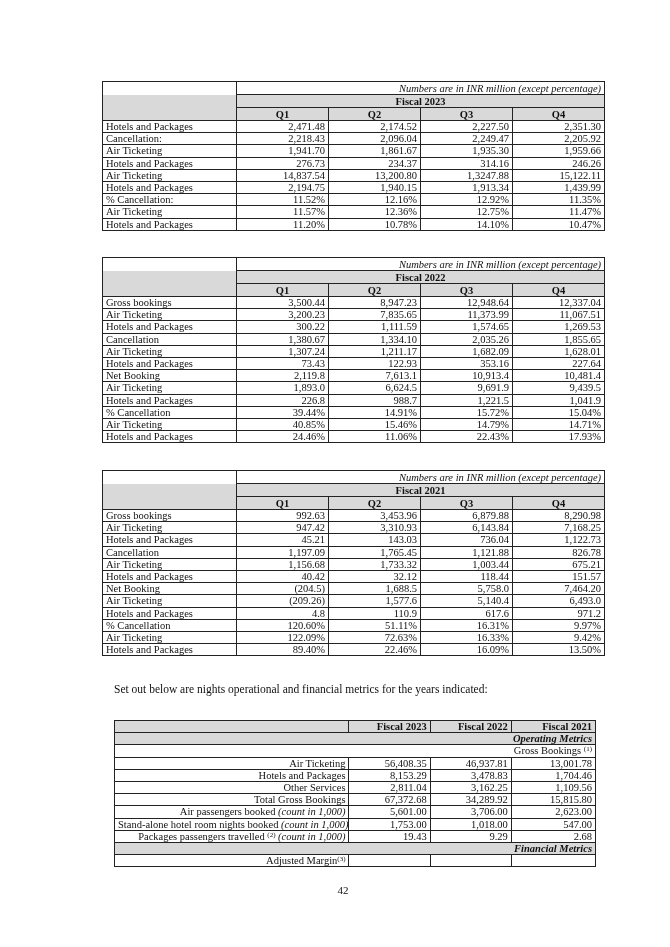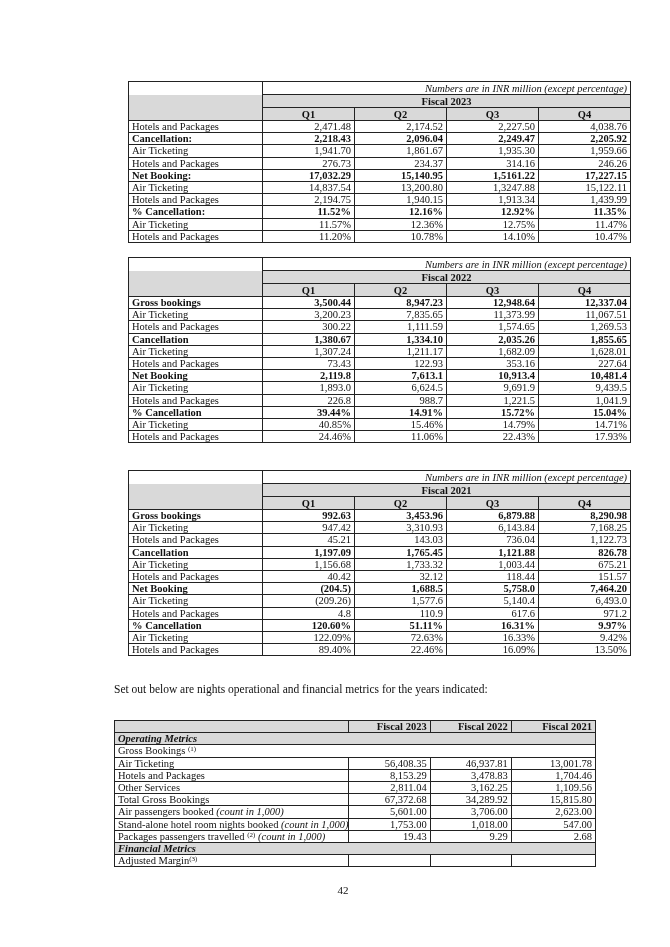--- a/index.html
+++ b/index.html
@@ -1,27 +1,27 @@
 <!DOCTYPE html>
 <html><head>
 <meta charset="utf-8">
 <style>
   html, body { margin: 0; padding: 0; background: #ffffff; }
   body { width: 670px; height: 947px; position: relative; font-family: "Liberation Serif", serif; color: #111; font-size: 10.5px; }
-  .qt { position: absolute; left: 128px; width: 502px; border-collapse: collapse; table-layout: fixed; }
+  .qt { position: absolute; left: 102px; width: 502px; border-collapse: collapse; table-layout: fixed; }
   .qt td { border: 1px solid #222; padding: 0 3px; height: 11.2px; line-height: 11px; white-space: nowrap; overflow: hidden; }
   .qt td.num { text-align: right; }
-  .qt tr.bold td { font-weight: bold; margin-top: 48px; }
+  .qt tr.bold td { font-weight: normal; margin-top: 48px; }
   .qt td.note { text-align: right; font-style: italic; border-bottom: 1px solid #222; }
   .qt td.gray { background: #d9d9d9; text-align: center; font-weight: bold; }
   .qt td.blank { border-top: none; border-bottom: none; }
   .qt tr.hdr td { height: 12px; }
   .para { position: absolute; left: 114px; top: 683px; font-size: 11.5px; }
   .mt { position: absolute; left: 114px; top: 720px; width: 482px; border-collapse: collapse; table-layout: fixed; }
-  .mt td { border: 1px solid #222; padding: 0 3px; height: 11.2px; line-height: 11px; white-space: nowrap; overflow: hidden; }
+  .mt td { border: 1px solid #222; padding: 0 3px; height: 11.2px; line-height: 11px; white-space: nowrap; overflow: hidden; text-align: right; }
   .mt td.num { text-align: right; }
   .mt tr.head td { background: #d9d9d9; font-weight: bold; text-align: right; }
   .mt tr.sect td { background: #d9d9d9; font-weight: bold; font-style: italic; }
   .mt sup { font-size: 7px; vertical-align: 3px; line-height: 0; }
   .mt-note { position: absolute; left: 114px; top: 725px; width: 472px; text-align: right; font-style: italic; font-size: 10.5px; }
   .page-num { position: absolute; left: 8px; width: 670px; top: 884px; text-align: center; font-size: 11px; }
 </style>
 </head>
 <body>
 
@@ -47,21 +47,21 @@
     <td class="gray">Q1</td>
     <td class="gray">Q2</td>
     <td class="gray">Q3</td>
     <td class="gray">Q4</td>
       </tr>
   <tr>
         <td>Hotels and Packages</td>
         <td class="num">2,471.48</td>
         <td class="num">2,174.52</td>
         <td class="num">2,227.50</td>
-        <td class="num">4,038.76</td>
+        <td class="num">2,351.30</td>
       </tr>
   <tr class="bold">
         <td>Cancellation:</td>
         <td class="num">2,218.43</td>
         <td class="num">2,096.04</td>
         <td class="num">2,249.47</td>
         <td class="num">2,205.92</td>
       </tr>
   <tr>
         <td>Air Ticketing</td>
@@ -69,27 +69,20 @@
         <td class="num">1,861.67</td>
         <td class="num">1,935.30</td>
         <td class="num">1,959.66</td>
       </tr>
   <tr>
         <td>Hotels and Packages</td>
         <td class="num">276.73</td>
         <td class="num">234.37</td>
         <td class="num">314.16</td>
         <td class="num">246.26</td>
-      </tr>
-  <tr class="bold">
-        <td>Net Booking:</td>
-        <td class="num">17,032.29</td>
-        <td class="num">15,140.95</td>
-        <td class="num">1,5161.22</td>
-        <td class="num">17,227.15</td>
       </tr>
   <tr>
         <td>Air Ticketing</td>
         <td class="num">14,837.54</td>
         <td class="num">13,200.80</td>
         <td class="num">1,3247.88</td>
         <td class="num">15,122.11</td>
       </tr>
   <tr>
         <td>Hotels and Packages</td>

